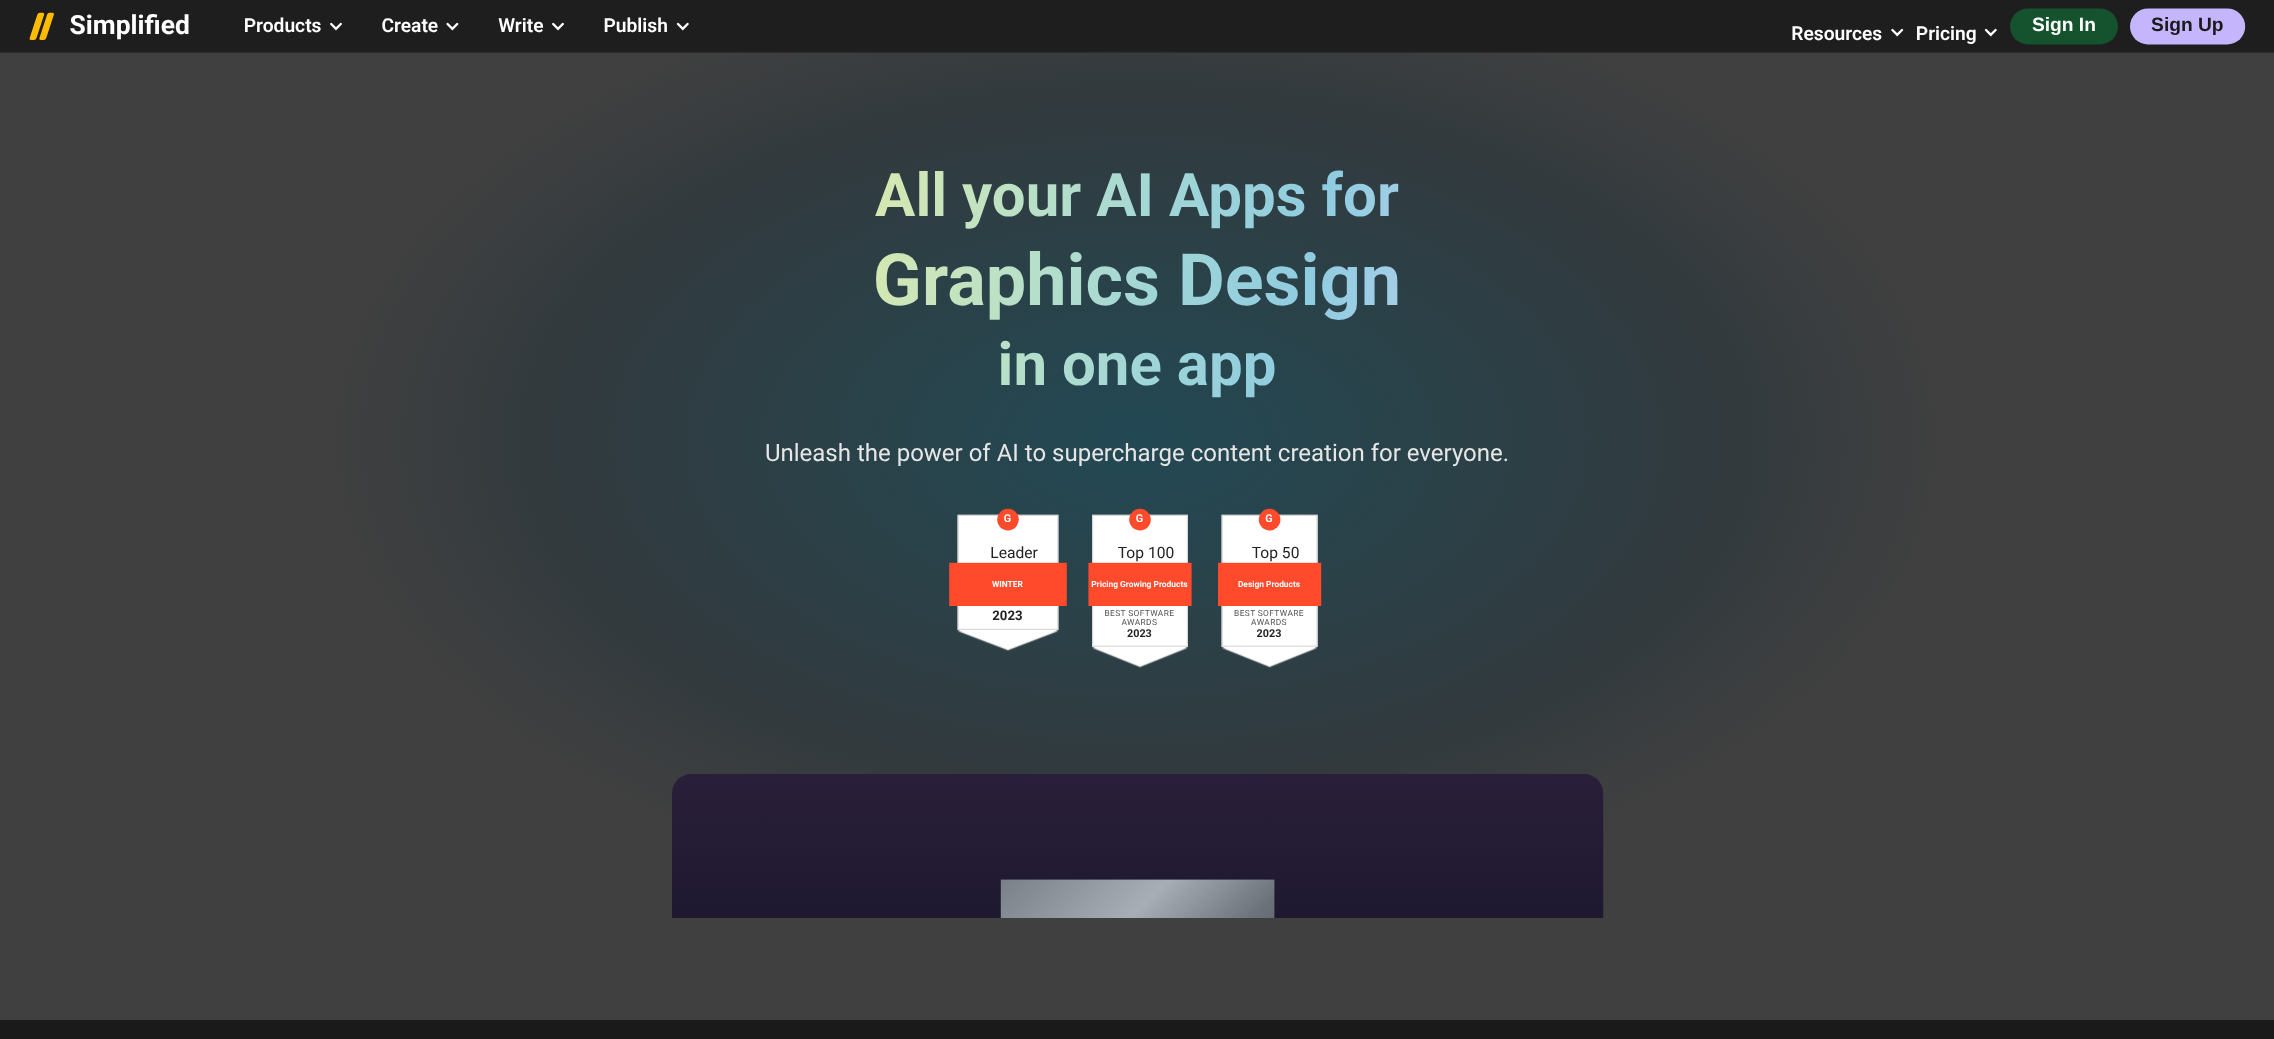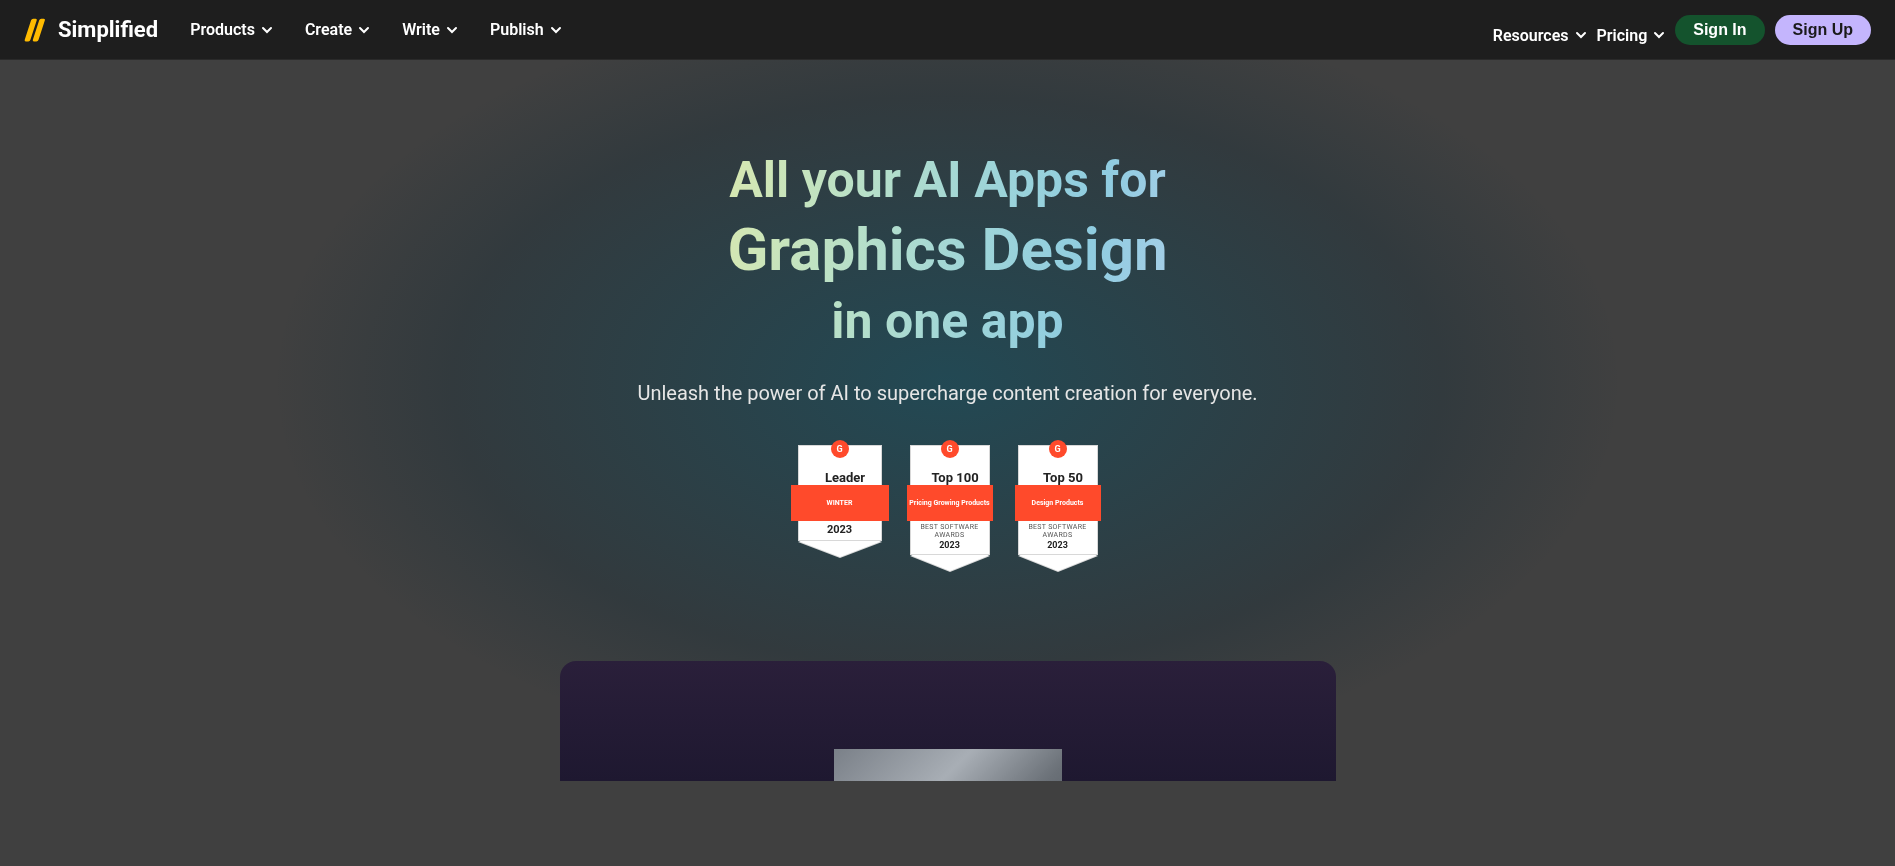--- a/index.html
+++ b/index.html
@@ -5,21 +5,21 @@
   * { margin: 0; padding: 0; box-sizing: border-box; }
   body {
     font-family: -apple-system, BlinkMacSystemFont, "Segoe UI", Roboto, Helvetica, Arial, sans-serif;
     background: #1a1a1a;
     color: #fff;
     width: 1895px;
     min-height: 866px;
     overflow: hidden;
   }
   header {
-    height: 60px;
+    height: 44px;
     background: #1e1e1e;
     border-bottom: 1px solid #2a2a2a;
     display: flex;
     align-items: center;
     padding: 0 24px;
   }
   .logo {
     display: flex;
     align-items: center;
     gap: 8px;
@@ -30,20 +30,21 @@
     height: 26px;
   }
   .logo-text {
     font-size: 22px;
     font-weight: 700;
     color: #fff;
   }
   .nav-left {
     display: flex;
     gap: 32px;
+    margin-left: 13px;
   }
   .nav-item {
     display: flex;
     align-items: center;
     gap: 6px;
     font-size: 16px;
     font-weight: 600;
     color: #fff;
     cursor: pointer;
   }
@@ -152,21 +153,21 @@
     border-radius: 50%;
     background: #ff4a2b;
     display: flex;
     align-items: center;
     justify-content: center;
     color: #fff;
     font-size: 9px;
     font-weight: 700;
   }
   .badge-title {
-    font-weight: 700;
+    font-weight: 400;
     color: #222;
     font-size: 13px;
     padding-left: 11px;
   }
   .badge-strip {
     background: #ff4a2b;
     color: #fff;
     font-size: 7px;
     font-weight: 700;
     padding: 14px 0;

